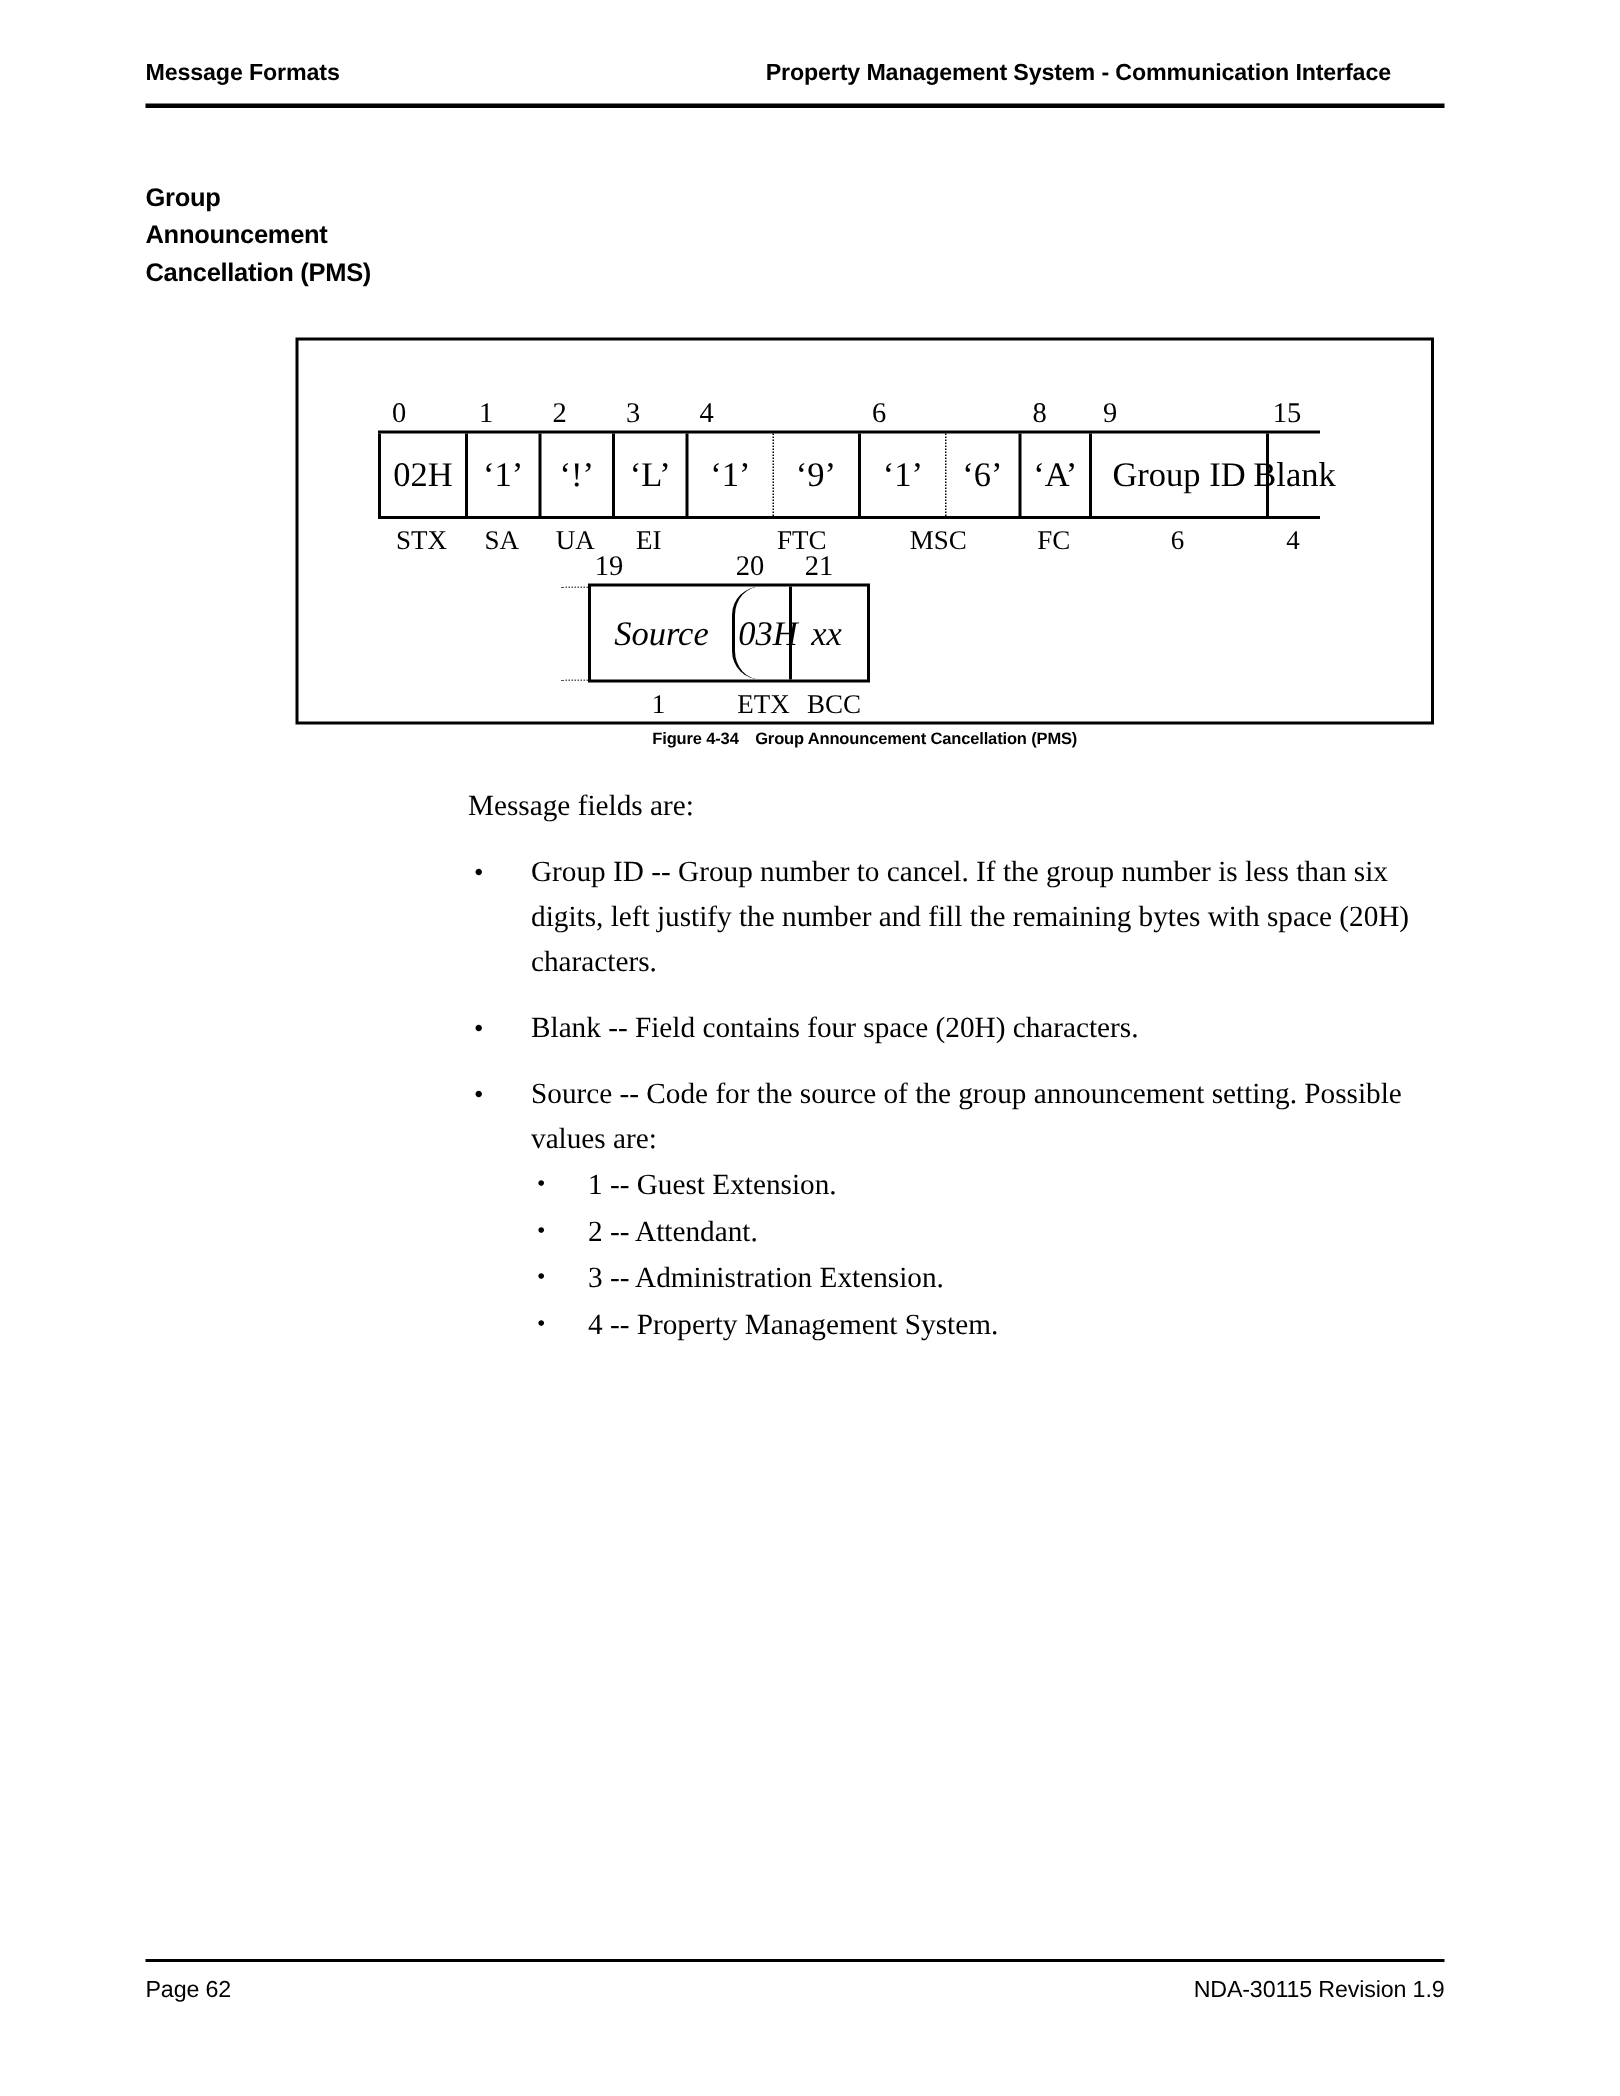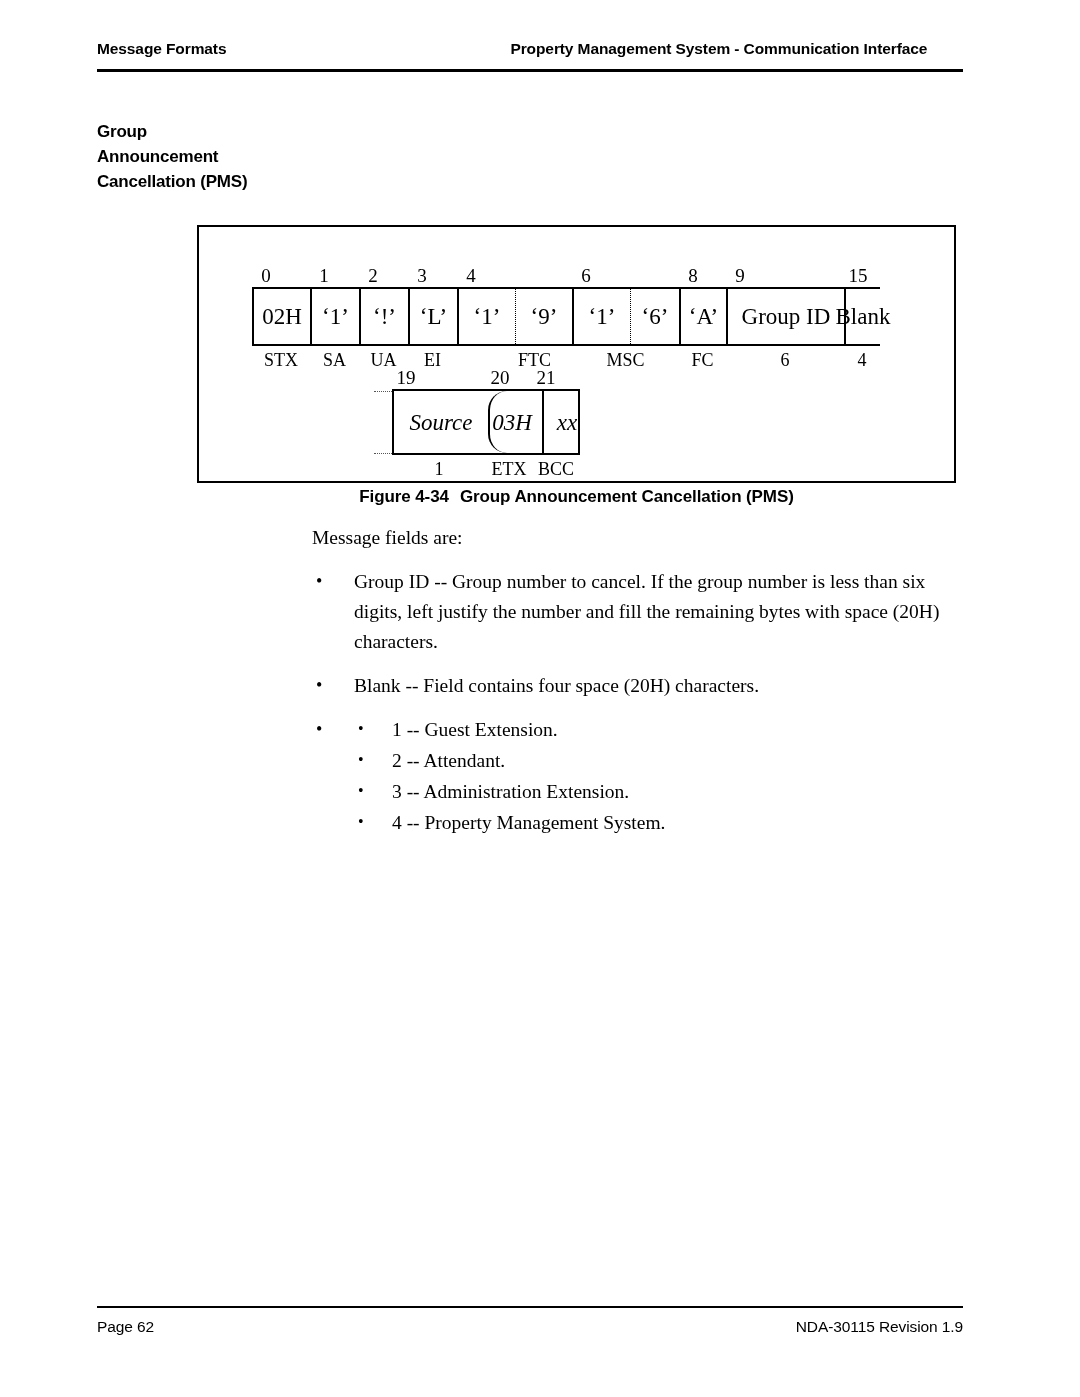--- a/index.html
+++ b/index.html
@@ -163,21 +163,21 @@
 
   
   .figure-caption {
     position: absolute;
     left: 197px;
     top: 487px;
     width: 759px;
     text-align: center;
     font-family: "Liberation Sans", "DejaVu Sans", sans-serif;
     font-weight: bold;
-    font-size: 17px;
+    font-size: 11px;
     letter-spacing: -0.1px;
   }
   .figure-caption .cap-num { margin-right: 11px; }
 
   
   .body-copy {
     position: absolute;
     left: 312px;
     top: 523px;
     width: 660px;
@@ -295,21 +295,21 @@
     <div class="offsets" id="r2-offsets">
         <span class="off" style="left: 14px;">19</span>
         <span class="off" style="left: 108px;">20</span>
         <span class="off" style="left: 154px;">21</span>
       </div>
     <div class="cells" id="r2-cells">
       <div class="leader top"></div>
       <div class="leader bottom"></div>
     <div class="cell bl-none" style="left: 0px; width: 94px;">Source</div>
         <div class="cell bl-solid" style="left: 94px; width: 46px; border-radius: 19px;">03H</div>
-        <div class="cell bl-solid" style="left: 148px; width: 48px;">xx</div>
+        <div class="cell bl-solid" style="left: 132px; width: 48px;">xx</div>
       </div>
     <div class="labels" id="r2-labels">
         <span class="lab" style="left: 47px;">1</span>
         <span class="lab" style="left: 117px;">ETX</span>
         <span class="lab" style="left: 164px;">BCC</span>
       </div>
   </div>
 
 </div>
 
@@ -325,20 +325,21 @@
     <span class="txt">Group ID -- Group number to cancel. If the group number is less than six digits, left justify the number and fill the remaining bytes with space (20H) characters.</span>
   </div>
 
   <div class="bullet-l1">
     <span class="dot">•</span>
     <span class="txt">Blank -- Field contains four space (20H) characters.</span>
   </div>
 
   <div class="bullet-l1">
     <span class="dot">•</span>
+    <span class="txt">Source -- Code for the source of the group announcement setting. Possible values are:</span>
 
     <div class="sub-list" id="source-values">
         <div class="bullet-l2">
           <span class="dot">•</span>
           <span class="txt">1 -- Guest Extension.</span>
         </div>
         <div class="bullet-l2">
           <span class="dot">•</span>
           <span class="txt">2 -- Attendant.</span>
         </div>

